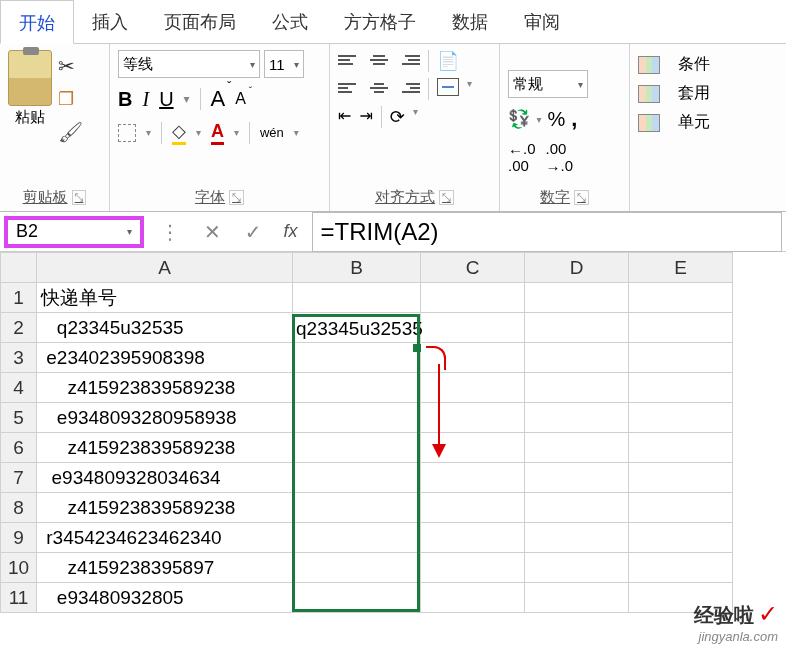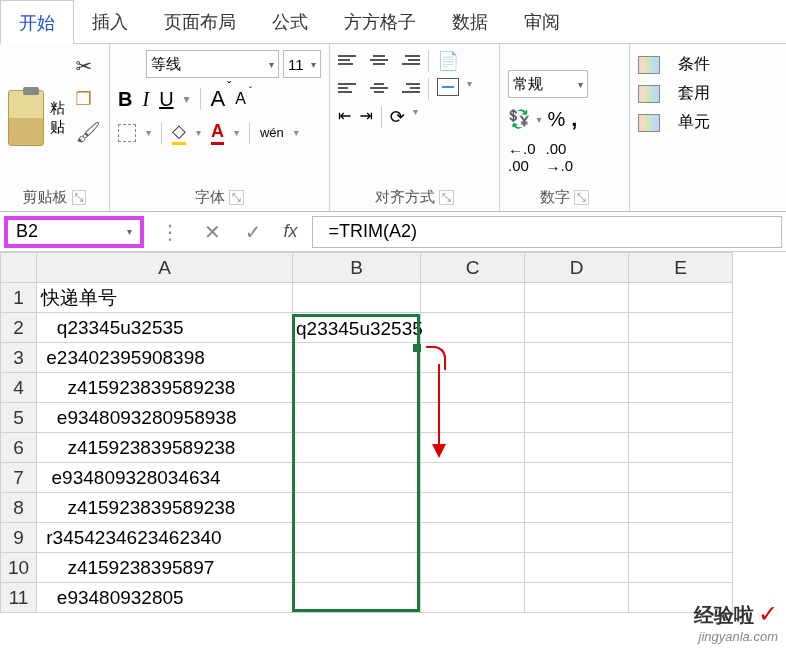--- a/index.html
+++ b/index.html
@@ -5,36 +5,36 @@
 * { box-sizing: border-box; margin: 0; padding: 0; font-family: "Microsoft YaHei", Arial, sans-serif; }
 body { background: #fff; width: 786px; height: 658px; overflow: hidden; position: relative; }
 
 .tabs { display: flex; background: #fff; height: 44px; border-bottom: 1px solid #ccc; }
 .tab { padding: 10px 18px; font-size: 18px; color: #333; cursor: pointer; white-space: nowrap; }
 .tab.file { background: #1a7a3d; color: #fff; }
 .tab.active { background: #fff; border: 1px solid #ccc; border-bottom: 1px solid #fff; margin-bottom: -1px; color: #1d4ed8; }
 
 .ribbon { display: flex; background: #fdfdfd; height: 168px; border-bottom: 1px solid #bbb; }
 .group { border-right: 1px solid #d4d4d4; padding: 6px 8px 2px 8px; display: flex; flex-direction: column; justify-content: space-between; position: relative; }
-.group-label { text-align: center; font-size: 15px; color: #555; padding: 2px 0; display: flex; justify-content: center; align-items: center; gap: 4px; }
+.group-label { text-align: center; font-size: 15px; color: #555; padding: 2px 0; display: flex; justify-content: center; align-items: center; gap: 4px; text-decoration: underline; }
 .dialog-launcher { font-size: 11px; color: #888; border: 1px solid #ccc; padding: 0 2px; }
 .group-body { display: flex; gap: 6px; flex: 1; }
 
-.clipboard-left { display: flex; flex-direction: row; align-items: center; gap: 2px; text-align: center; }
+.clipboard-left { display: flex; flex-direction: column; align-items: center; gap: 2px; text-align: center; }
 .paste-icon { width: 44px; height: 56px; background: linear-gradient(#e8d898 50%, #d4b870 50%); border: 1px solid #b89850; border-radius: 3px; position: relative; }
 .paste-icon::before { content: ""; position: absolute; top: -4px; left: 14px; width: 16px; height: 8px; background: #888; border-radius: 2px; }
 .paste-label { font-size: 15px; }
 .clip-right { display: flex; flex-direction: column; gap: 10px; padding-top: 4px; }
 .scissors { font-size: 20px; color: #333; }
 .copy-icon { font-size: 18px; color: #c87830; }
 .brush-icon { font-size: 20px; color: #555; }
 
 .font-top { display: flex; gap: 4px; align-items: center; }
 .combo { border: 1px solid #bbb; background: #fff; height: 28px; display: flex; align-items: center; padding: 0 4px; font-size: 15px; }
-.combo.font { width: 142px; margin-left: 28px; }
+.combo.font { width: 142px; }
 .combo.size { width: 40px; }
 .caret { margin-left: auto; font-size: 10px; color: #666; }
 .font-mid { display: flex; gap: 10px; align-items: center; margin-top: 8px; }
 .bold { font-weight: bold; font-size: 20px; }
 .italic { font-style: italic; font-family: serif; font-size: 20px; }
 .underline { text-decoration: underline; font-size: 20px; }
 .bigA { font-size: 22px; position: relative; }
 .bigA::after { content: "ˇ"; position: absolute; top: -6px; right: -6px; font-size: 12px; }
 .smallA { font-size: 16px; position: relative; }
 .smallA::after { content: "ˇ"; position: absolute; top: -4px; right: -6px; font-size: 10px; }
@@ -63,21 +63,21 @@
 .decimal-icon { font-size: 15px; }
 
 .styles-col { display: flex; flex-direction: column; gap: 8px; padding-top: 4px; }
 .style-item { display: flex; align-items: center; gap: 18px; font-size: 16px; }
 .style-icon { width: 22px; height: 18px; border: 1px solid #888; background: linear-gradient(90deg, #f8d8c0 33%, #c8e8c0 33% 66%, #c0d8f0 66%); }
 
 .namebox-row { display: flex; align-items: center; height: 40px; border-bottom: 1px solid #ccc; background: #fff; padding: 4px; gap: 8px; }
 .namebox { border: 4px solid #d946ef; width: 140px; height: 32px; padding: 2px 8px; font-size: 18px; display: flex; align-items: center; }
 .fn-btn { font-size: 20px; color: #888; padding: 0 8px; }
 .fx-label { font-style: italic; font-size: 18px; color: #555; padding: 0 6px; }
-.formula-bar { flex: 1; border: 1px solid #bbb; height: 32px; padding: 2px 16px; font-size: 18px; display: flex; align-items: center; }
+.formula-bar { flex: 1; border: 1px solid #bbb; height: 40px; padding: 2px 8px; font-size: 24px; display: flex; align-items: center; }
 
 .sheet { position: relative; }
 .grid { border-collapse: collapse; table-layout: fixed; }
 .grid th, .grid td { border: 1px solid #d0d0d0; font-size: 19px; font-weight: normal; height: 30px; padding: 0 4px; white-space: nowrap; overflow: visible; }
 .grid th { background: #f0f0f0; text-align: center; color: #333; }
 .rowhdr { width: 36px; text-align: center; background: #f0f0f0; }
 .colA { width: 256px; text-align: left; }
 .colB { width: 128px; text-align: left; }
 .colC { width: 104px; }
 .colD { width: 104px; }

